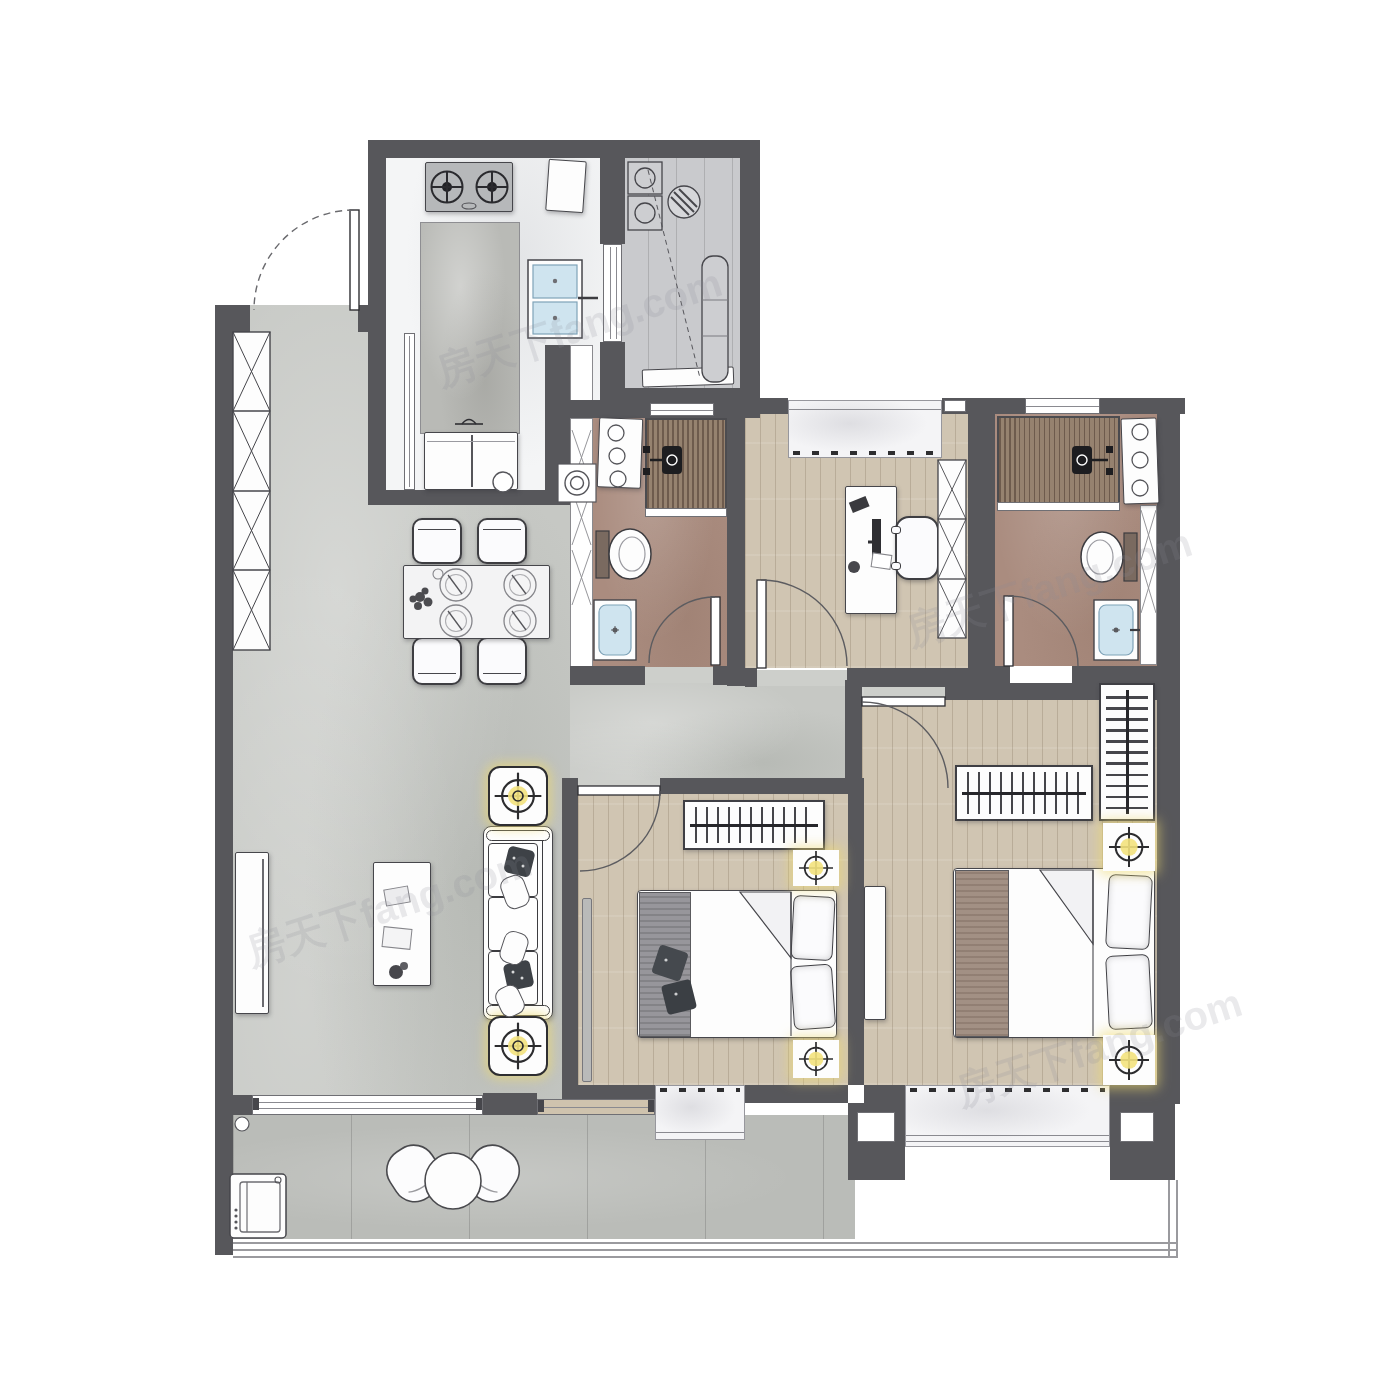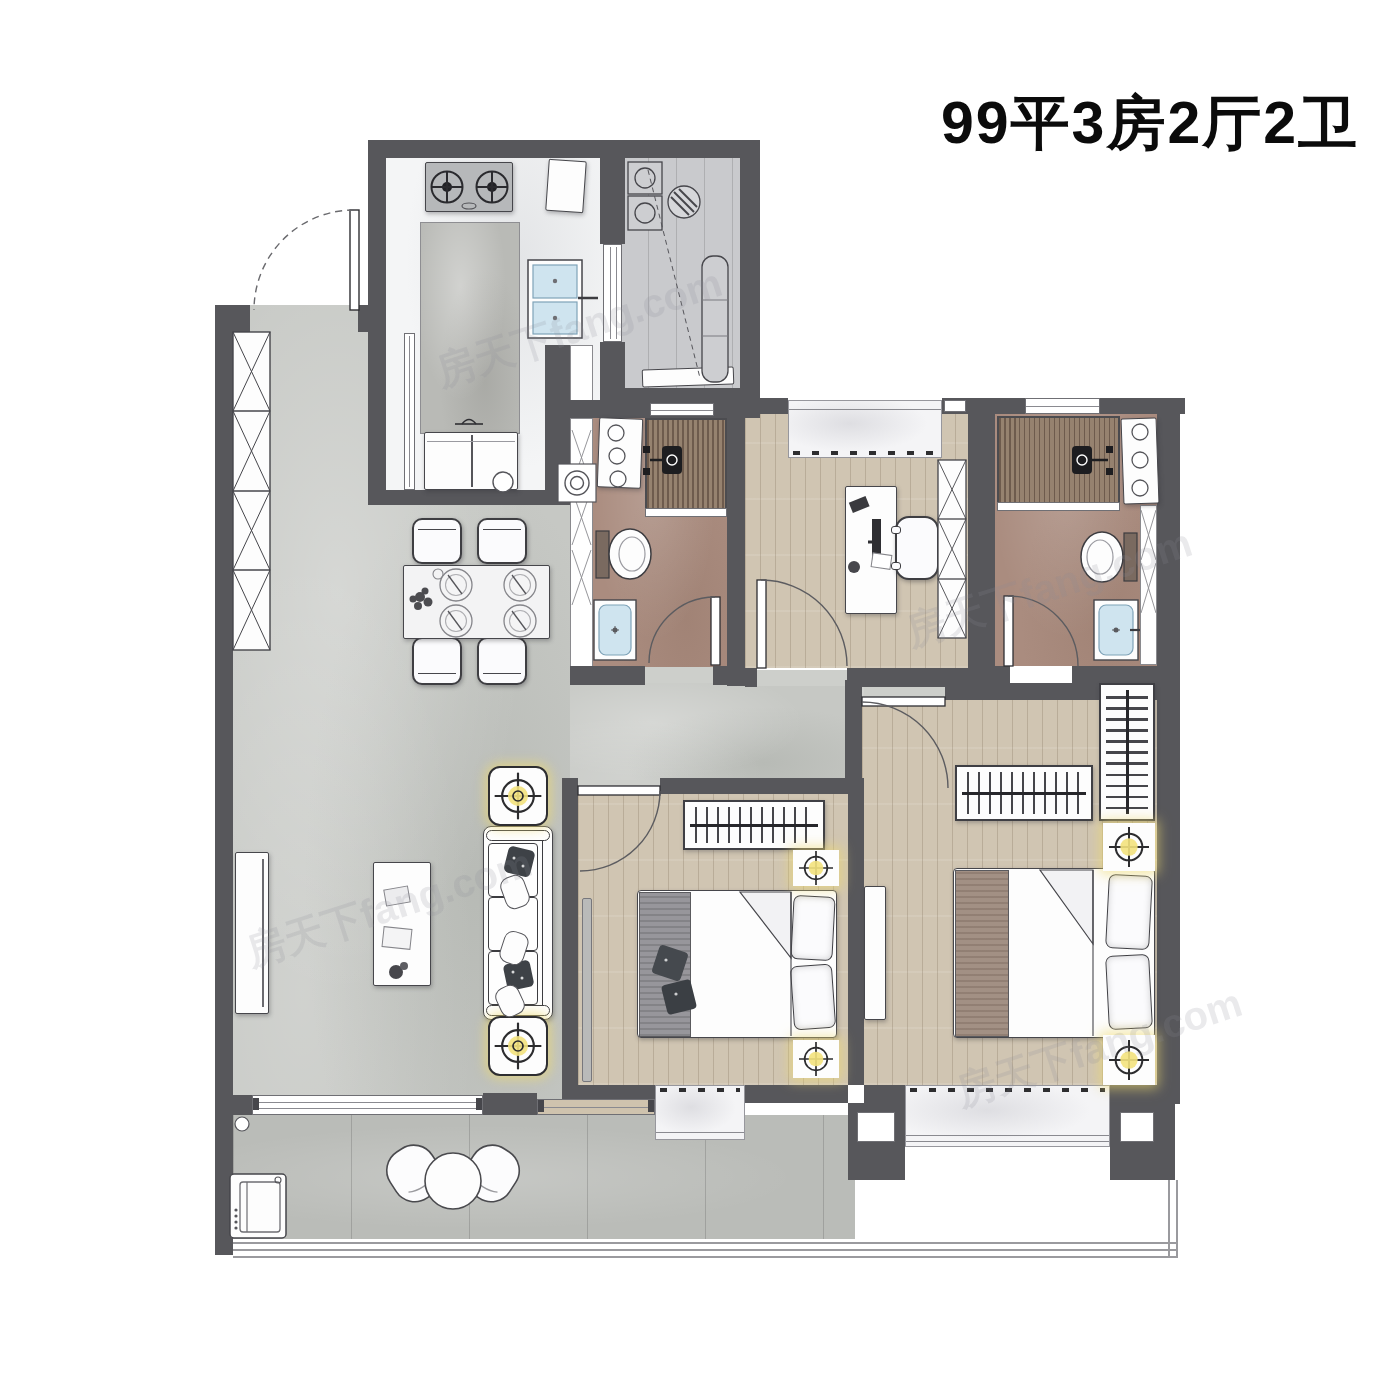--- a/index.html
+++ b/index.html
@@ -599,15 +599,14 @@
       <rect x="538" y="1100" width="6" height="12"></rect>
         <rect x="648" y="1100" width="6" height="12"></rect>
     </g>
   </svg>
 
   <div class="wm" style="left:430px;top:300px;">房天下fang.com</div>
   <div class="wm" style="left:900px;top:560px;">房天下fang.com</div>
   <div class="wm" style="left:240px;top:880px;">房天下fang.com</div>
   <div class="wm" style="left:950px;top:1020px;">房天下fang.com</div>
 
-  <div class="title">99平3房2厅2卫</div>
 
 </div>
 
 </body></html>

